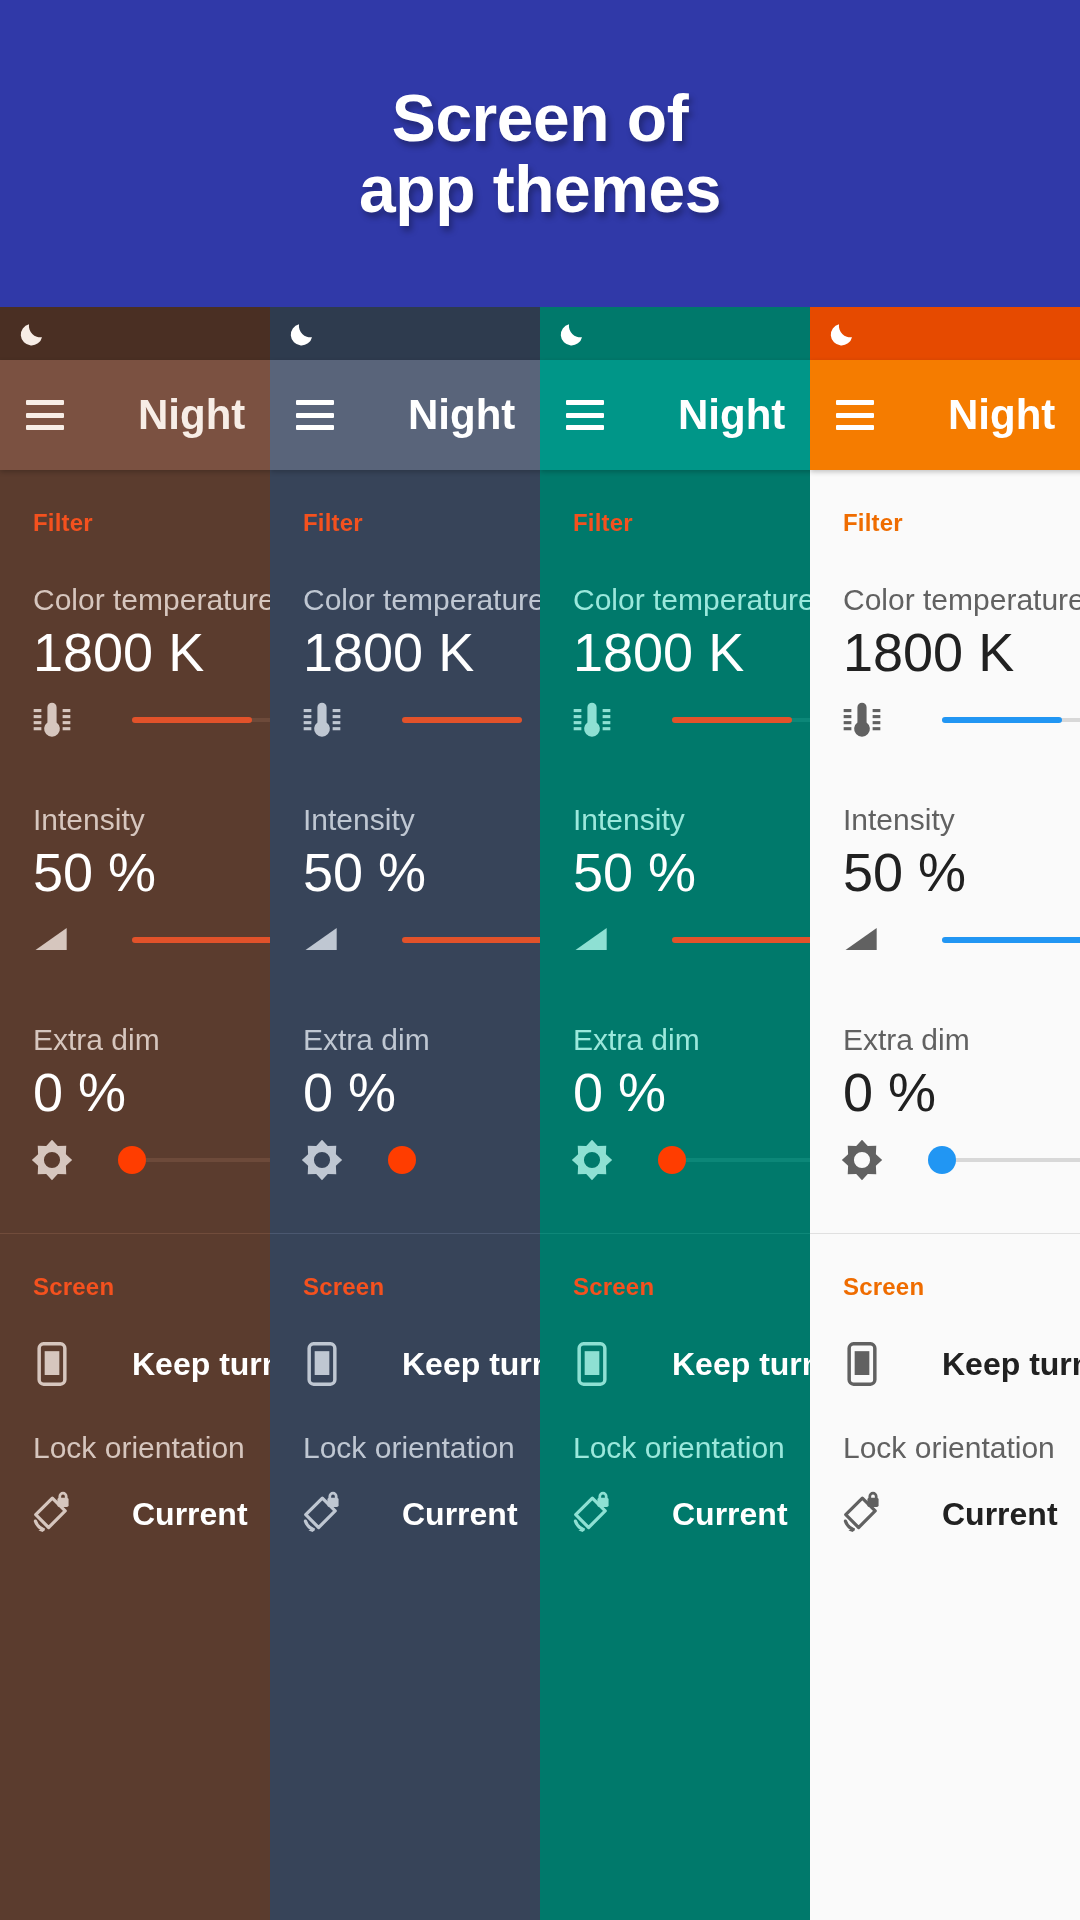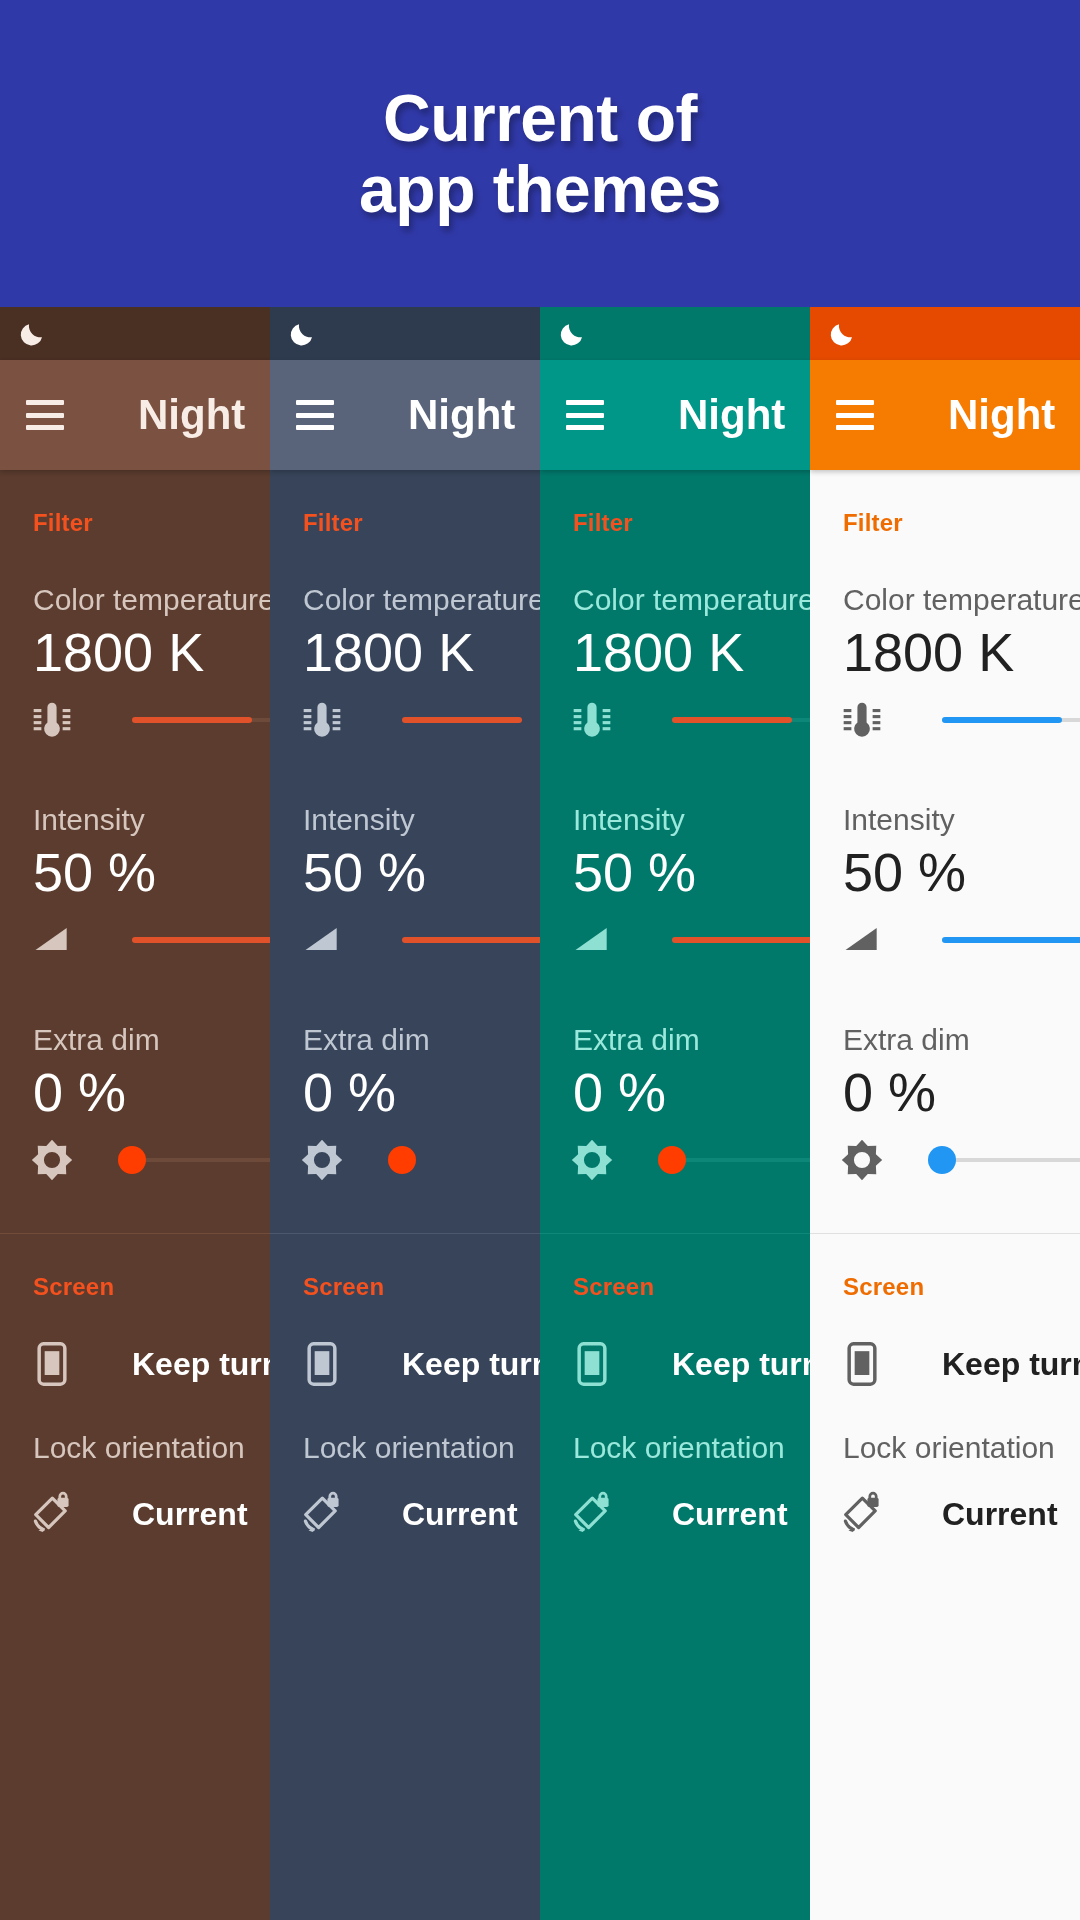--- a/index.html
+++ b/index.html
@@ -146,21 +146,21 @@
     margin-top: 42px;
     white-space: nowrap;
   }
 </style>
 </head>
 <body>
 
 <div id="root">
 
   <div class="banner">
-    <div class="banner-title">Current of
+    <div class="banner-title">Screen of
 app themes</div>
   </div>
 
   <div class="strip" id="strip">
       <div class="slot">
         <div class="screen" style="background:#5B3C2E">
           <div class="statusbar" style="background:#4A2F23">
             <svg class="moon" viewBox="0 0 24 24">
               <path fill="#F7EDE6" d="M20 14.5A9.2 9.2 0 0 1 9.6 4.2 8.6 8.6 0 1 0 20 14.5z"></path>
             </svg>

